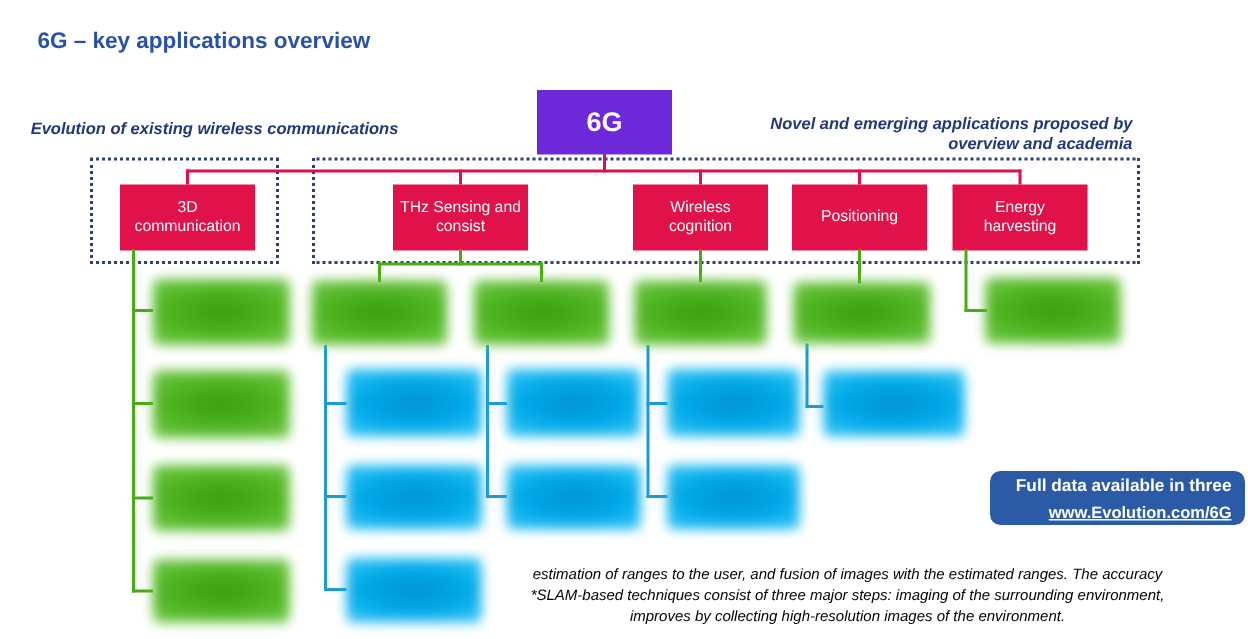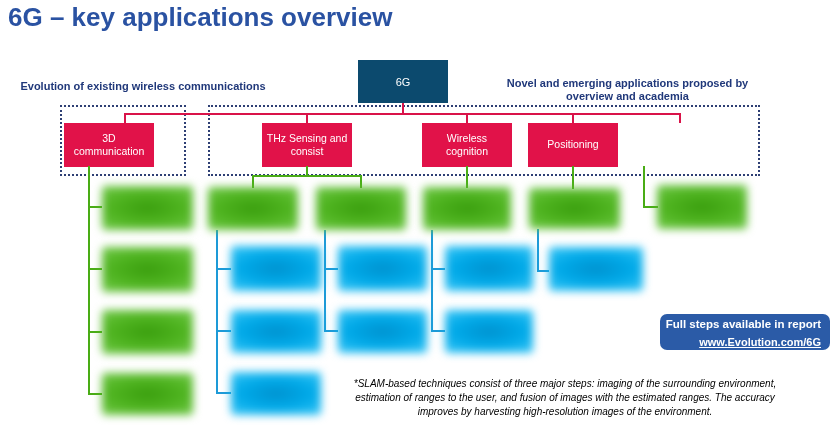--- a/index.html
+++ b/index.html
@@ -1,34 +1,34 @@
 <!DOCTYPE html>
 <html><head>
 <meta charset="utf-8">
 <style>
   html,body{margin:0;padding:0;background:#fff;}
   .canvas{
     position:relative;width:832px;height:426px;background:#ffffff;overflow:hidden;
     font-family:"Liberation Sans", sans-serif;
   }
   .title{
-    position:absolute;left:8px;top:2px;margin:0;
-    font-size:26px;font-weight:bold;color:#2a52a2;letter-spacing:0px;
+    position:absolute;left:8px;top:2px;margin:17px;
+    font-size:15px;font-weight:bold;color:#2a52a2;letter-spacing:0px;
   }
   .root-box{
     position:absolute;left:358px;top:60px;width:90px;height:43px;
-    background:#0c4a6e;color:#fff;font-weight:normal;font-size:11px;
+    background:#6d28d9;color:#fff;font-weight:bold;font-size:18px;
     display:flex;align-items:center;justify-content:center;
   }
   .group-label{
-    position:absolute;font-size:11px;font-weight:bold;
+    position:absolute;font-size:11px;font-weight:bold;font-style:italic;
     color:#20387a;text-align:center;line-height:1.15;
   }
   .group-label.left{left:18px;top:80px;width:250px;}
-  .group-label.right{left:500px;top:77px;width:255px;}
+  .group-label.right{left:500px;top:77px;width:255px;text-align:right;}
   .dotted-rect{
     position:absolute;border:2px dotted #2e3f74;box-sizing:border-box;background:transparent;
   }
   .dotted-rect.left{left:60px;top:105px;width:126px;height:71px;}
   .dotted-rect.right{left:208px;top:105px;width:552px;height:71px;}
   .conn{position:absolute;}
   .conn.red{background:#d91349;}
   .conn.green{background:#49ac15;}
   .conn.blue{background:#1d9ad7;}
   .cat-box{
@@ -76,24 +76,25 @@
   <div class="conn red" style="left:402px;top:102px;width:2px;height:13px;"></div>
   <div class="conn red" style="left:124px;top:113px;width:557px;height:2px;"></div>
   <div class="conn red" style="left:124px;top:113px;width:2px;height:10px;"></div>
   <div class="conn red" style="left:306px;top:113px;width:2px;height:10px;"></div>
   <div class="conn red" style="left:466px;top:113px;width:2px;height:10px;"></div>
   <div class="conn red" style="left:572px;top:113px;width:2px;height:10px;"></div>
   <div class="conn red" style="left:679px;top:113px;width:2px;height:10px;"></div>
 
   <div class="root-box">6G</div>
 
-  <div class="cat-box" style="left:64px;">3D communication</div>
+  <div class="cat-box" style="left:80px;">3D communication</div>
   <div class="cat-box" style="left:262px;">THz Sensing and consist</div>
   <div class="cat-box" style="left:528px;">Positioning</div>
   <div class="cat-box" style="left:422px;">Wireless cognition</div>
+  <div class="cat-box" style="left:635px;">Energy harvesting</div>
 
   <div class="conn green" style="left:88px;top:166px;width:2px;height:229px;"></div>
   <div class="conn green" style="left:88px;top:206px;width:14px;height:2px;"></div>
   <div class="conn green" style="left:88px;top:268px;width:14px;height:2px;"></div>
   <div class="conn green" style="left:88px;top:331px;width:14px;height:2px;"></div>
   <div class="conn green" style="left:88px;top:393px;width:14px;height:2px;"></div>
 
   <div class="conn green" style="left:306px;top:166px;width:2px;height:11px;"></div>
   <div class="conn green" style="left:252px;top:175px;width:110px;height:2px;"></div>
   <div class="conn green" style="left:252px;top:175px;width:2px;height:13px;"></div>
@@ -134,23 +135,23 @@
   <div class="redacted blue" style="left:231px;top:246px;width:90px;height:45px;"></div>
   <div class="redacted blue" style="left:231px;top:310px;width:90px;height:43px;"></div>
   <div class="redacted blue" style="left:231px;top:372px;width:90px;height:43px;"></div>
   <div class="redacted blue" style="left:338px;top:246px;width:89px;height:45px;"></div>
   <div class="redacted blue" style="left:338px;top:310px;width:89px;height:43px;"></div>
   <div class="redacted blue" style="left:445px;top:246px;width:88px;height:45px;"></div>
   <div class="redacted blue" style="left:445px;top:310px;width:88px;height:43px;"></div>
   <div class="redacted blue" style="left:549px;top:247px;width:94px;height:44px;"></div>
 
   <div class="report-box">
-    <div class="report-line1">Full steps available in report</div>
+    <div class="report-line1">Full data available in three</div>
     <a class="report-link">www.Evolution.com/6G</a>
   </div>
 
   <div class="footnote">
+    <div>estimation of ranges to the user, and fusion of images with the estimated ranges. The accuracy</div>
     <div>*SLAM-based techniques consist of three major steps: imaging of the surrounding environment,</div>
-    <div>estimation of ranges to the user, and fusion of images with the estimated ranges. The accuracy</div>
-    <div>improves by harvesting high-resolution images of the environment.</div>
+    <div>improves by collecting high-resolution images of the environment.</div>
   </div>
 
 </div>
 
 </body></html>

